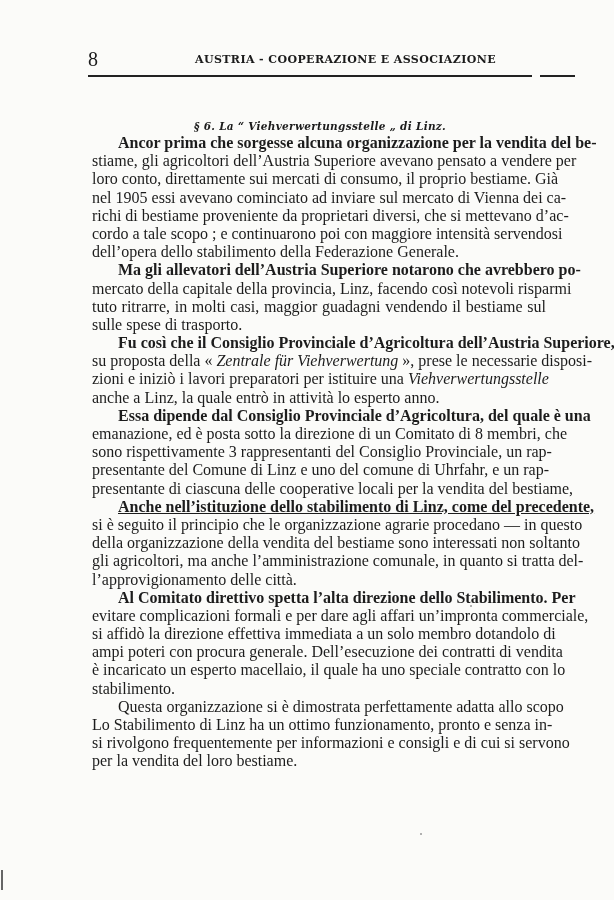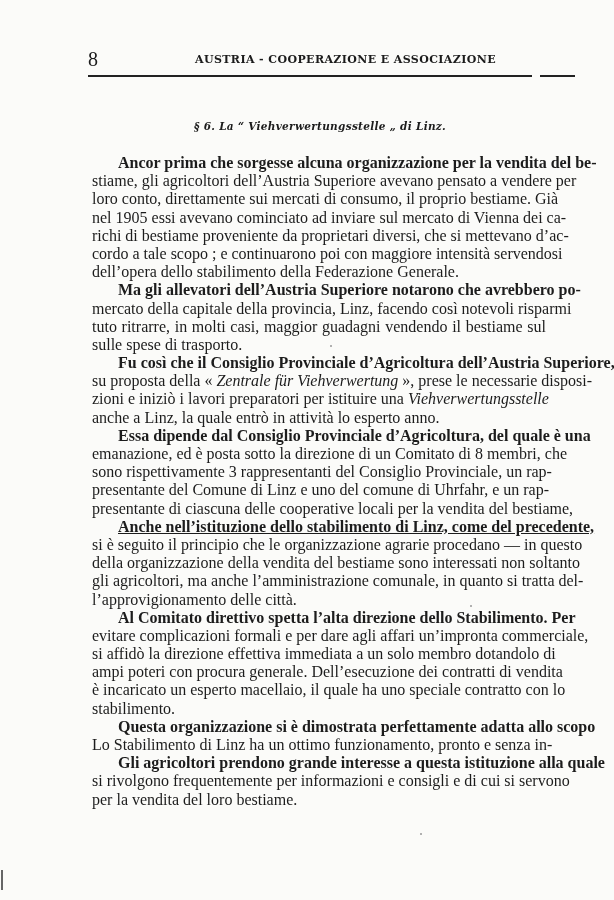--- a/index.html
+++ b/index.html
@@ -23,21 +23,21 @@
   }
   .rule-main { position: absolute; left: 0; top: 27px; width: 444px; height: 1.5px; background: #222; }
   .rule-tail { position: absolute; left: 452px; top: 27px; width: 35px; height: 1.5px; background: #222; }
 
   .section-title {
     position: absolute; left: 0; top: 120px; width: 640px; text-align: center;
     font-family: "DejaVu Serif", serif; font-weight: bold; font-style: italic;
     font-size: 10.5px; letter-spacing: 0.3px;
   }
   .body-text {
-    position: absolute; left: 92px; top: 154px; width: 454px;
+    position: absolute; left: 92px; top: 134px; width: 454px;
   }
   .line {
     font-family: "Liberation Serif", serif;
     font-size: 16px; line-height: 18.2px; height: 18.2px;
     white-space: nowrap; text-align: justify; text-align-last: justify;
   }
   .line.last { text-align-last: left; }
   .line.indent { padding-left: 26px; }
   em { }
   .speck { position: absolute; width: 2px; height: 2px; background: #999; border-radius: 1px; }
@@ -102,26 +102,25 @@
     <div>
       <div class="line indent" style="font-weight: 600;">Al Comitato direttivo spetta l’alta direzione dello Stabilimento. Per</div>
       <div class="line">evitare complicazioni formali e per dare agli affari un’impronta commerciale,</div>
       <div class="line">si affidò la direzione effettiva immediata a un solo membro dotandolo di</div>
       <div class="line">ampi poteri con procura generale. Dell’esecuzione dei contratti di vendita</div>
       <div class="line">è incaricato un esperto macellaio, il quale ha uno speciale contratto con lo</div>
       <div class="line last">stabilimento.</div>
     </div>
 
     <div>
-      <div class="line indent" style="font-weight: 700;">Questa organizzazione si è dimostrata perfettamente adatta allo scopo</div>
+      <div class="line indent" style="font-weight: 400;">Questa organizzazione si è dimostrata perfettamente adatta allo scopo</div>
       <div class="line">Lo Stabilimento di Linz ha un ottimo funzionamento, pronto e senza in-</div>
     </div>
 
     <div>
-      <div class="line indent" style="font-weight: 600;">Gli agricoltori prendono grande interesse a questa istituzione alla quale</div>
       <div class="line">si rivolgono frequentemente per informazioni e consigli e di cui si servono</div>
       <div class="line last">per la vendita del loro bestiame.</div>
     </div>
 
   </div>
 
   <div class="speck" style="left:330px;top:345px"></div>
   <div class="speck" style="left:470px;top:605px"></div>
   <div class="speck" style="left:420px;top:833px"></div>
   <div class="edge-mark"></div>

